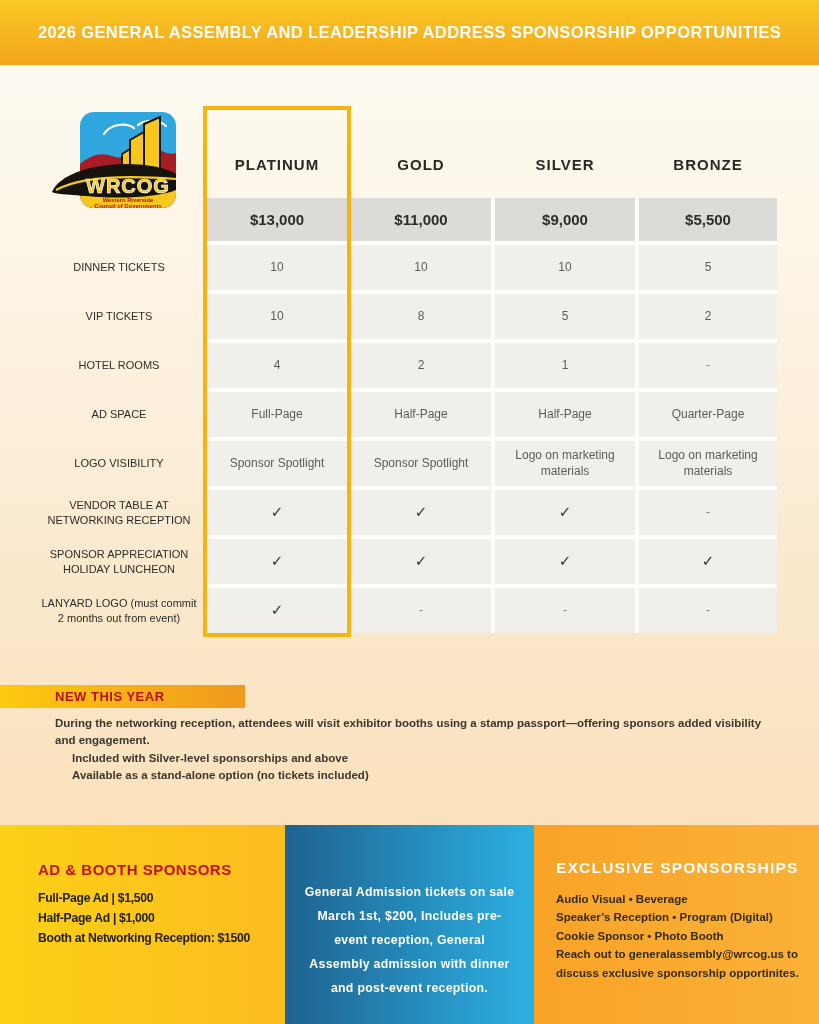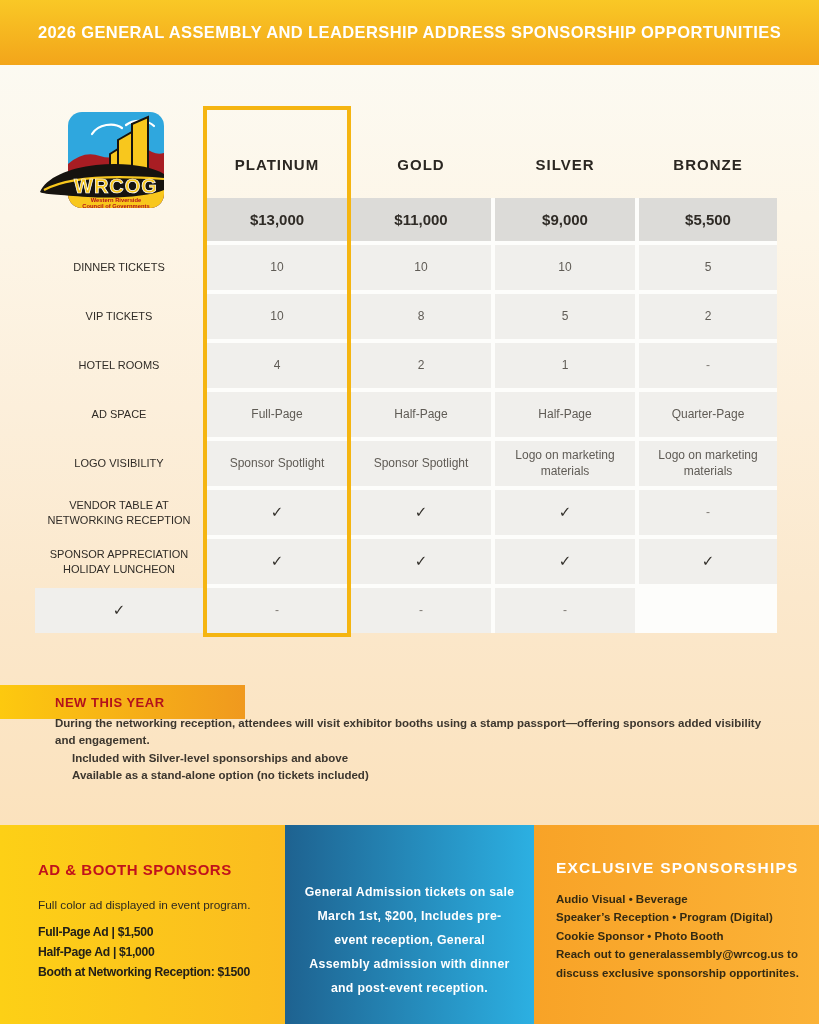--- a/index.html
+++ b/index.html
@@ -15,21 +15,21 @@
   .top-banner h1 {
     color:#fff; font-size:16.5px; font-weight:bold; letter-spacing:0.4px; white-space:nowrap;
   }
 
   
   .middle {
     position:relative; width:100%; height:760px;
     background:linear-gradient(180deg,#fcfaf2 0%,#fdf6e8 20%,#fcefdb 45%,#fbe8cc 70%,#fbe2bd 100%);
   }
 
-  .logo-wrap { position:absolute; left:40px; top:47px; width:130px; height:104px; z-index:2; }
+  .logo-wrap { position:absolute; left:52px; top:47px; width:130px; height:104px; z-index:2; }
 
   .grid-underlay {
     position:absolute; left:207px; top:133px; width:570px; height:435px;
     background:#fdfdfb; z-index:0;
   }
   #pricing-grid {
     position:absolute; left:35px; top:45px; width:742px;
     display:grid;
     grid-template-columns:168px 140px 140px 140px 138px;
     grid-template-rows:84px 43px repeat(8,45px);
@@ -44,21 +44,21 @@
   .vcell { background:#f0efec; font-size:12px; line-height:1.3; color:#5f5b55; padding:0 8px; }
   .vcell.check { font-family:"DejaVu Sans", sans-serif; font-size:15px; color:#33302b; }
   .vcell.dash { color:#807c76; }
   .platinum-frame {
     position:absolute; left:203px; top:41px; width:148px; height:531px;
     border:4px solid #f5b511; z-index:3; pointer-events:none;
   }
 
   
   .nty-banner {
-    position:absolute; left:0; top:620px; width:245px; height:34px;
+    position:absolute; left:0; top:620px; width:245px; height:23px;
     background:linear-gradient(90deg,#fdc90f 0%,#f0991e 100%);
     display:flex; align-items:center; padding-left:55px;
   }
   .nty-banner span { color:#b3121c; font-weight:bold; font-size:13px; letter-spacing:0.5px; }
   .nty-bullets {
     position:absolute; left:55px; top:650px; width:715px;
     list-style:none; font-size:11.5px; font-weight:600; color:#3c362e; line-height:1.45;
   }
   .nty-bullets ul { list-style:none; margin:2px 0 2px 17px; }
 
@@ -167,20 +167,21 @@
         <div class="lcell">VENDOR TABLE AT NETWORKING RECEPTION</div>
         <div class="vcell check">✓</div>
         <div class="vcell check">✓</div>
         <div class="vcell check">✓</div>
         <div class="vcell dash">-</div>
         <div class="lcell">SPONSOR APPRECIATION HOLIDAY LUNCHEON</div>
         <div class="vcell check">✓</div>
         <div class="vcell check">✓</div>
         <div class="vcell check">✓</div>
         <div class="vcell check">✓</div>
+        <div class="lcell">LANYARD LOGO (must commit 2 months out from event)</div>
         <div class="vcell check">✓</div>
         <div class="vcell dash">-</div>
         <div class="vcell dash">-</div>
         <div class="vcell dash">-</div>
       </div>
     <div class="platinum-frame"></div>
 
     <div class="nty-banner">
       <span>NEW THIS YEAR</span>
     </div>
@@ -190,21 +191,20 @@
             <div class="">Available as a stand-alone option (no tickets included)</div>
           </ul></div>
       </ul>
 
   </section>
 
   <footer class="tri-panel">
 
     <div class="fp-left">
       <h2>AD &amp; BOOTH SPONSORS</h2>
-      <p class="fl-intro">Full color ad displayed in event program.</p>
       <ul class="fl-lines" id="ad-lines">
           <div class="">Full-Page Ad | $1,500</div>
           <div class="">Half-Page Ad | $1,000</div>
           <div class="">Booth at Networking Reception: $1500</div>
         </ul>
     </div>
 
     <div class="fp-mid">
       <p>General Admission tickets on sale March 1st, $200, Includes pre-event reception, General Assembly admission with dinner and post-event reception.</p>
     </div>

